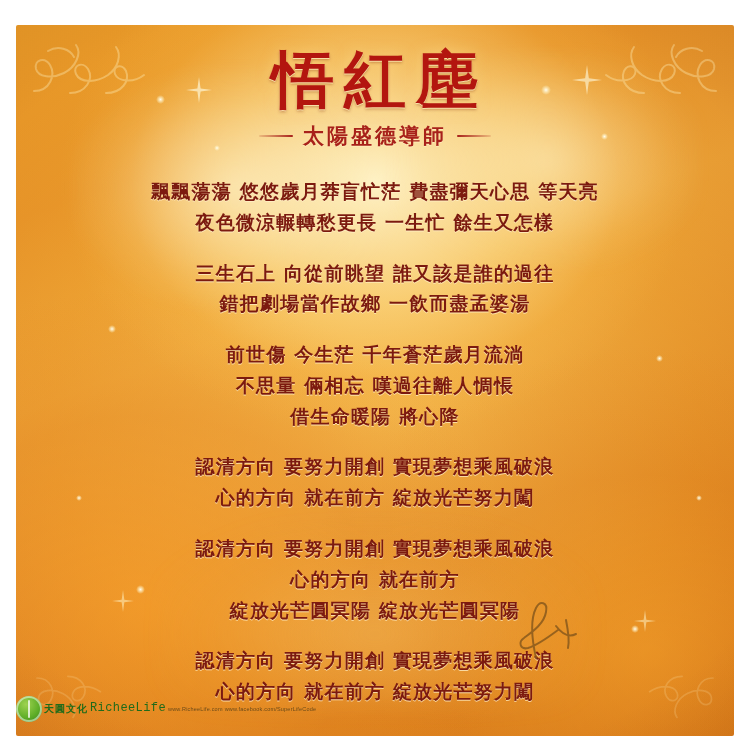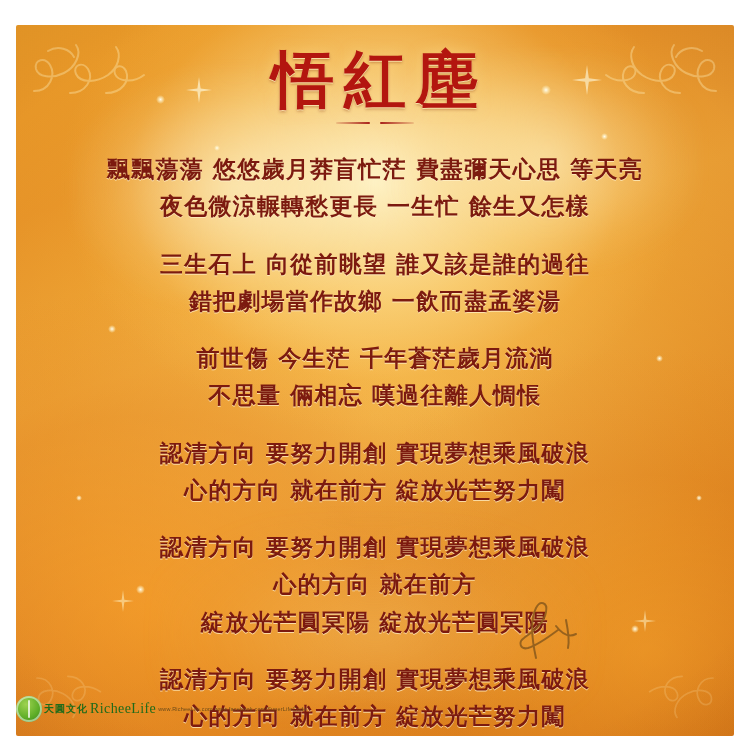--- a/index.html
+++ b/index.html
@@ -156,21 +156,21 @@
     z-index: 4;
     margin-top: 26px;
     text-align: center;
     font-family: "DejaVu Serif", serif;
     color: #7d1b10;
   }
   .stanza {
     margin: 0 0 20px 0;
   }
   .line {
-    font-size: 23px;
+    font-size: 19px;
     line-height: 1.62;
     letter-spacing: 1.2px;
     font-weight: 700;
     color: #7c1a0f;
     text-shadow: 0 1px 0 rgba(255,240,200,0.75);
     white-space: nowrap;
   }
 
   
   .signature {
@@ -214,22 +214,22 @@
   }
   .brand-cn {
     font-family: "DejaVu Serif", serif;
     font-size: 10px;
     font-weight: 700;
     color: #1f6b1a;
     letter-spacing: 1px;
     line-height: 1.2;
   }
   .brand-en {
-    font-family: Liberation Serif, serif;
-    font-size: 14px;
+    font-family: Liberation Mono, monospace;
+    font-size: 12px;
     color: #1f6b1a;
     letter-spacing: .4px;
     line-height: 1.1;
   }
   .brand-url {
     font-family: "Liberation Sans", sans-serif;
     font-size: 5.5px;
     color: #6b4a18;
     letter-spacing: .2px;
     line-height: 1.25;
@@ -296,36 +296,38 @@
       <path d="M13 0 L14.6 11.4 L26 13 L14.6 14.6 L13 26 L11.4 14.6 L0 13 L11.4 11.4 Z" fill="rgba(255,246,205,0.6)"></path>
     </svg>
     <svg class="star" style="left:618px; top:585px;" width="22" height="22" viewBox="0 0 26 26">
       <path d="M13 0 L14.6 11.4 L26 13 L14.6 14.6 L13 26 L11.4 14.6 L0 13 L11.4 11.4 Z" fill="rgba(255,246,205,0.6)"></path>
     </svg>
 
     <div class="title-block">
       <h1 class="main-title">悟紅塵</h1>
       <div class="subtitle-row">
         <span class="sub-dash"></span>
+        <span class="subtitle">太陽盛德導師</span>
         <span class="sub-dash right"></span>
       </div>
     </div>
 
     <div class="lyrics" id="lyrics">
         <div class="stanza">
           <div class="line">飄飄蕩蕩  悠悠歲月莽盲忙茫  費盡彌天心思  等天亮</div>
           <div class="line">夜色微涼輾轉愁更長  一生忙  餘生又怎樣</div>
         </div>
         <div class="stanza">
           <div class="line">三生石上  向從前眺望  誰又該是誰的過往</div>
           <div class="line">錯把劇場當作故鄉  一飲而盡孟婆湯</div>
         </div>
         <div class="stanza">
           <div class="line">前世傷  今生茫  千年蒼茫歲月流淌</div>
           <div class="line">不思量  倆相忘  嘆過往離人惆悵</div>
+          <div class="line">借生命暖陽  將心降</div>
         </div>
         <div class="stanza">
           <div class="line">認清方向  要努力開創  實現夢想乘風破浪</div>
           <div class="line">心的方向  就在前方  綻放光芒努力闖</div>
         </div>
         <div class="stanza">
           <div class="line">認清方向  要努力開創  實現夢想乘風破浪</div>
           <div class="line">心的方向  就在前方</div>
           <div class="line">綻放光芒圓冥陽  綻放光芒圓冥陽</div>
         </div>

